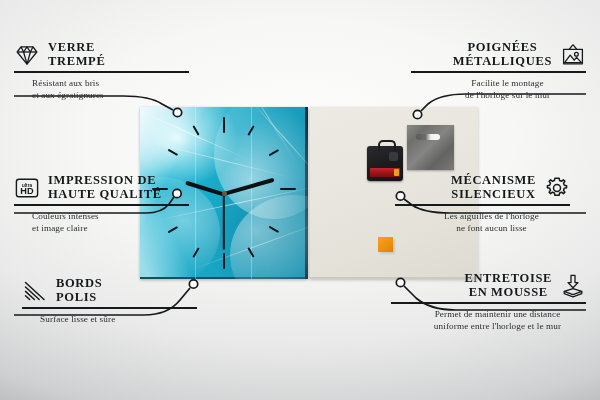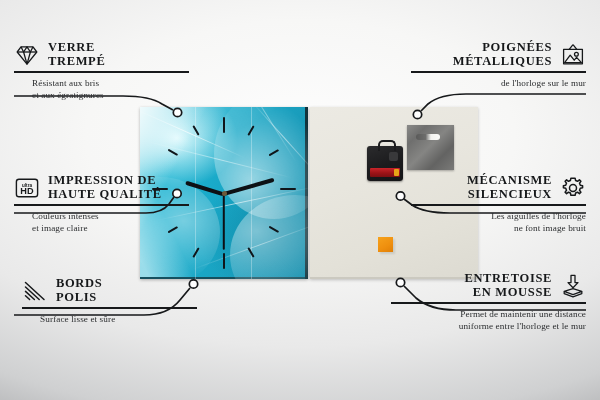--- a/index.html
+++ b/index.html
@@ -69,21 +69,21 @@
   .mech .dial{position:absolute;right:5px;top:6px;width:9px;height:9px;border-radius:2px;background:#39393b;}
   .foam{
     position:absolute;left:68px;top:130px;width:15px;height:15px;
     background:linear-gradient(150deg,#f6a21c 0%,#ef8f0e 60%,#e07f06 100%);
     box-shadow:2px 2px 2px rgba(0,0,0,.10);
   }
 
   
   .callout{position:absolute;width:190px;}
   .callout.left{text-align:left;}
-  .callout.right{text-align:right;}
+  .callout.right{text-align:center;}
   .chead{display:flex;align-items:center;gap:8px;}
   .callout.right .chead{flex-direction:row-reverse;}
   .ctitle{
     font-size:12.5px;font-weight:bold;color:#16181a;letter-spacing:.65px;
     line-height:1.08;text-transform:uppercase;
   }
   .rule{height:1.6px;background:#17191b;margin:3px 0 4px 0;}
   .cdesc{font-size:9.2px;color:#2c2e30;line-height:1.32;letter-spacing:.1px;margin-left:18px;}
   .cicon{width:26px;height:26px;flex:0 0 26px;display:block;}
 
@@ -237,41 +237,42 @@
             <path d="M4.6,20.6 L10.2,13.2 L14.2,18.2 L16.6,15.4 L21.4,20.6 Z" fill="none"></path>
           </g>
         </svg>
       </span>
       <div>
         <div class="ctitle">POIGNÉES</div>
         <div class="ctitle">MÉTALLIQUES</div>
       </div>
     </div>
     <div class="rule"></div>
+    <div class="cdesc">Facilite le montage</div>
     <div class="cdesc">de l'horloge sur le mur</div>
   </div>
 
-  <div class="callout right" style="left:411px;top:174px;width:175px;">
+  <div class="callout right" style="left:395px;top:174px;width:175px;">
     <div class="chead">
       <span class="cicon">
         <svg viewBox="0 0 26 26" width="26" height="26">
           <g fill="none" stroke="#17191b" stroke-width="1.5" stroke-linejoin="round">
             <path d="M13,3.2 l2.1,0 0.5,2.3 1.9,0.8 1.9,-1.4 1.5,1.5 -1.4,1.9 0.8,1.9 2.3,0.5 0,2.1 -2.3,0.5 -0.8,1.9 1.4,1.9 -1.5,1.5 -1.9,-1.4 -1.9,0.8 -0.5,2.3 -2.1,0 -2.1,0 -0.5,-2.3 -1.9,-0.8 -1.9,1.4 -1.5,-1.5 1.4,-1.9 -0.8,-1.9 -2.3,-0.5 0,-2.1 2.3,-0.5 0.8,-1.9 -1.4,-1.9 1.5,-1.5 1.9,1.4 1.9,-0.8 0.5,-2.3 Z"></path>
             <circle cx="13" cy="13" r="3.5"></circle>
           </g>
         </svg>
       </span>
       <div>
         <div class="ctitle">MÉCANISME</div>
         <div class="ctitle">SILENCIEUX</div>
       </div>
     </div>
     <div class="rule"></div>
     <div class="cdesc">Les aiguilles de l'horloge</div>
-    <div class="cdesc">ne font image bruit</div>
+    <div class="cdesc">ne font aucun lisse</div>
   </div>
 
   <div class="callout right" style="left:391px;top:272px;width:195px;">
     <div class="chead">
       <span class="cicon">
         <svg viewBox="0 0 26 26" width="26" height="26">
           <g fill="none" stroke="#17191b" stroke-width="1.3" stroke-linejoin="round">
             <path d="M11,2.4 l4,0 0,7.2 3,0 -5,5.2 -5,-5.2 3,0 Z"></path>
             <path d="M13,15.6 L4.2,18.4 L13,21.6 L21.8,18.4 Z"></path>
             <path d="M4.2,18.4 L4.2,20.6 L13,23.8 L21.8,20.6 L21.8,18.4"></path>

